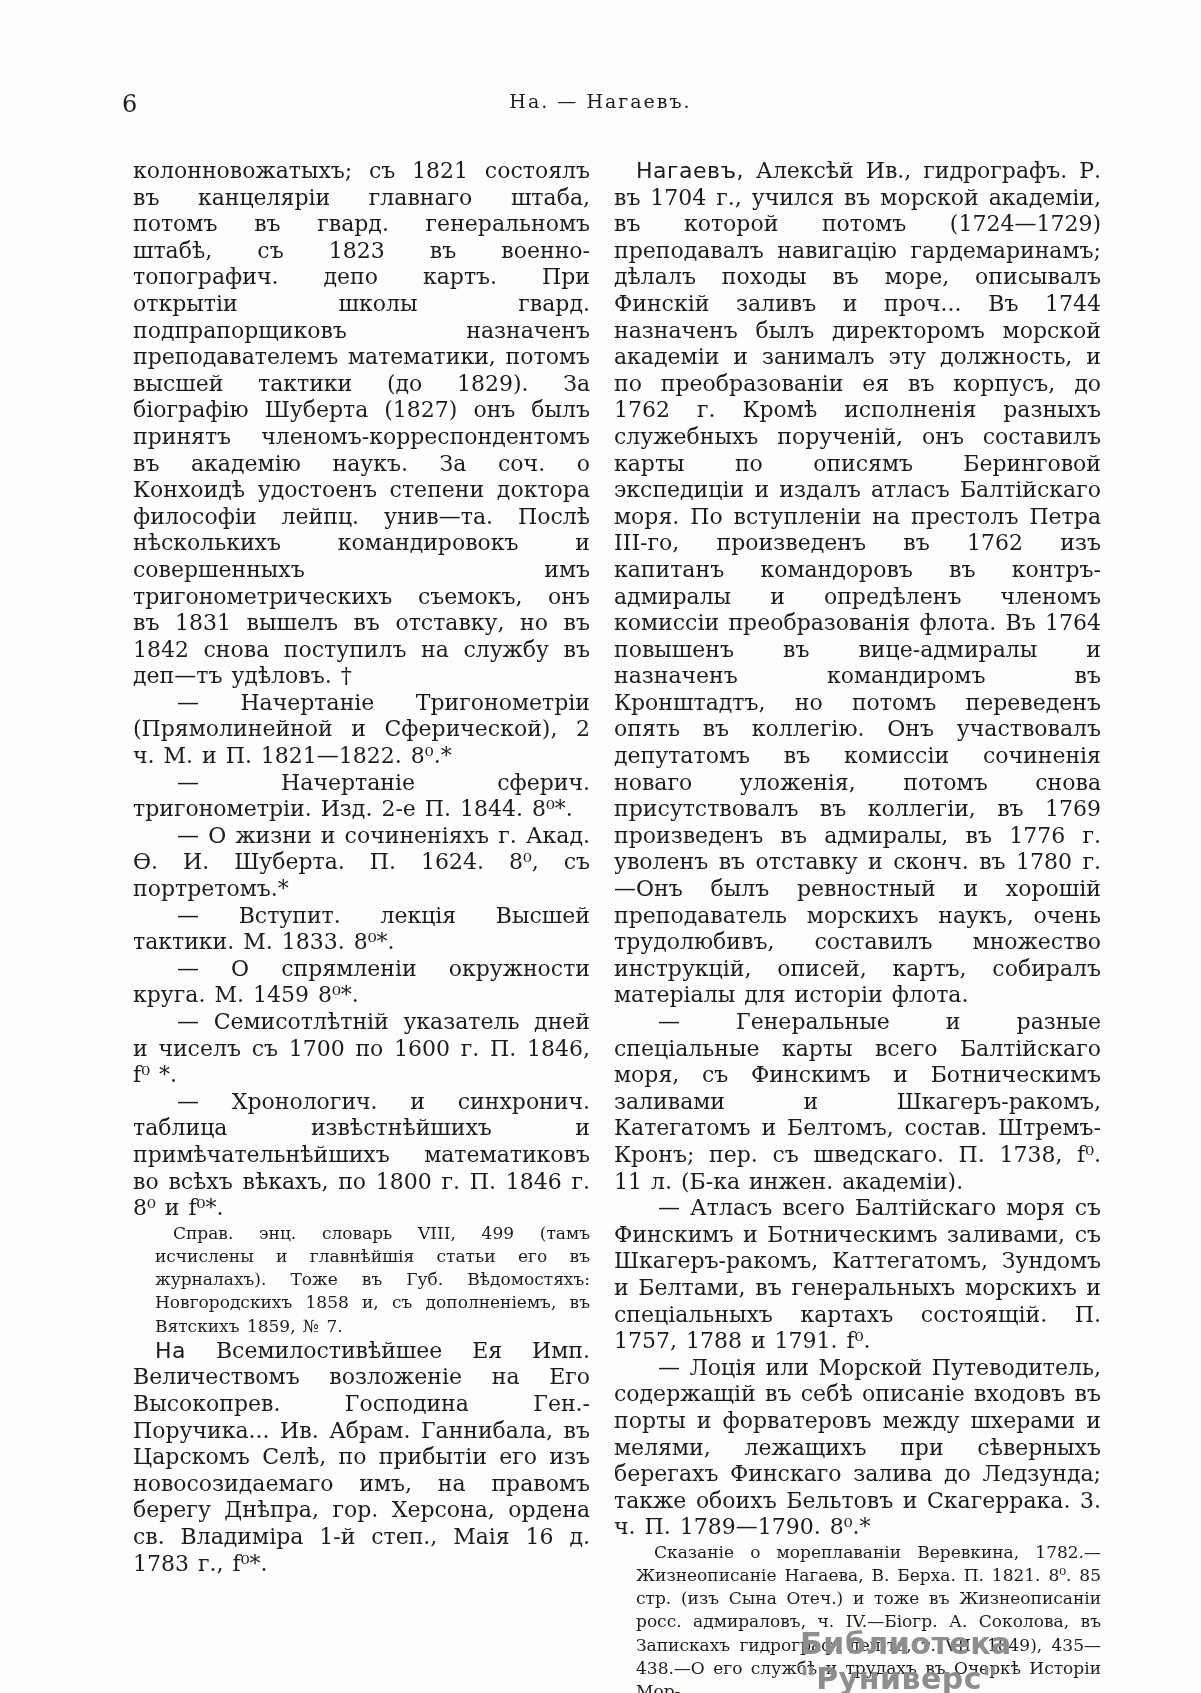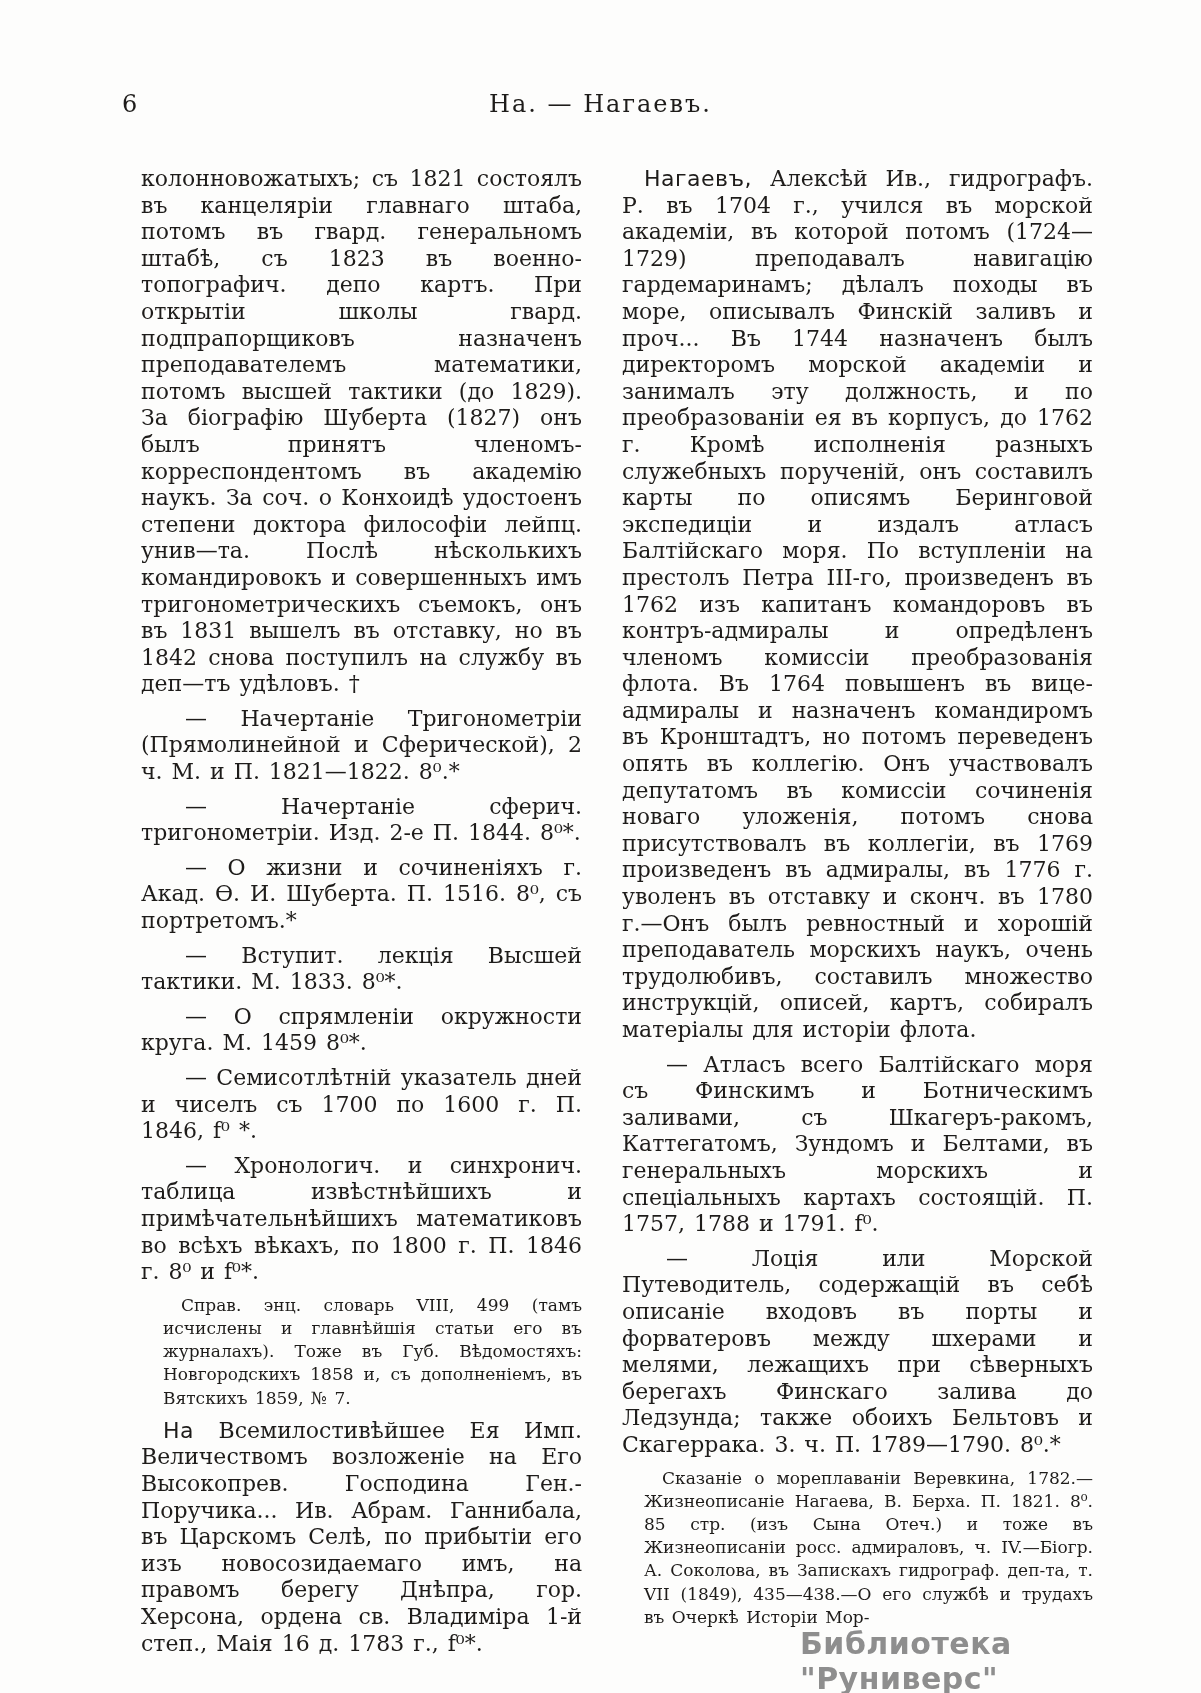--- a/index.html
+++ b/index.html
@@ -17,32 +17,32 @@
     left: 122px;
     top: 90px;
     font-size: 24px;
   }
   .running-head {
     position: absolute;
     left: 0;
     top: 90px;
     width: 100%;
     text-align: center;
-    font-size: 24px;
+    font-size: 19px;
     letter-spacing: 2px;
   }
   .col {
     position: absolute;
     top: 158px;
     text-align: justify;
   }
   .col-left  { left: 133px; width: 457px; }
   .col-right { left: 614px; width: 487px; }
   .col p {
-    margin: 8px;
+    margin: 0;
     font-size: 22px;
     line-height: 26.6px;
     word-spacing: 2px;
   }
   p.indent    { text-indent: 44px; }
   p.indent-sm { text-indent: 22px; }
   p.small {
     font-size: 17px;
     line-height: 23.2px;
     padding-left: 22px;
@@ -70,31 +70,32 @@
 
 <div class="page">
 
   <div class="pageno">6</div>
   <div class="running-head">На. — Нагаевъ.</div>
 
   <div class="col col-left">
     <p>колонновожатыхъ; съ 1821 состоялъ въ канцеляріи главнаго штаба, потомъ въ гвард. генеральномъ штабѣ, съ 1823 въ военно-топографич. депо картъ. При открытіи школы гвард. подпрапорщиковъ назначенъ преподавателемъ математики, потомъ высшей тактики (до 1829). За біографію Шуберта (1827) онъ былъ принятъ членомъ-корреспондентомъ въ академію наукъ. За соч. о Конхоидѣ удостоенъ степени доктора философіи лейпц. унив—та. Послѣ нѣсколькихъ командировокъ и совершенныхъ имъ тригонометрическихъ съемокъ, онъ въ 1831 вышелъ въ отставку, но въ 1842 снова поступилъ на службу въ деп—тъ удѣловъ. †</p>
     <p class="indent">— Начертаніе Тригонометріи (Прямолинейной и Сферической), 2 ч. М. и П. 1821—1822. 8⁰.*</p>
     <p class="indent">— Начертаніе сферич. тригонометріи. Изд. 2-е П. 1844. 8⁰*.</p>
-    <p class="indent">— О жизни и сочиненіяхъ г. Акад. Ѳ. И. Шуберта. П. 1516. 8⁰, съ портретомъ.*</p>
+    <p class="indent">— О жизни и сочиненіяхъ г. Акад. Ѳ. И. Шуберта. П. 1624. 8⁰, съ портретомъ.*</p>
     <p class="indent">— Вступит. лекція Высшей тактики. М. 1833. 8⁰*.</p>
     <p class="indent">— О спрямленіи окружности круга. М. 1459 8⁰*.</p>
     <p class="indent">— Семисотлѣтній указатель дней и чиселъ съ 1700 по 1600 г. П. 1846, f⁰ *.</p>
     <p class="indent">— Хронологич. и синхронич. таблица извѣстнѣйшихъ и примѣчательнѣйшихъ математиковъ во всѣхъ вѣкахъ, по 1800 г. П. 1846 г. 8⁰ и f⁰*.</p>
     <p class="small">Справ. энц. словарь VIII, 499 (тамъ исчислены и главнѣйшія статьи его въ журналахъ). Тоже въ Губ. Вѣдомостяхъ: Новгородскихъ 1858 и, съ дополненіемъ, въ Вятскихъ 1859, № 7.</p>
     <p class="indent-sm"><span class="lead">На</span><span> Всемилостивѣйшее Ея Имп. Величествомъ возложеніе на Его Высокопрев. Господина Ген.-Поручика... Ив. Абрам. Ганнибала, въ Царскомъ Селѣ, по прибытіи его изъ новосозидаемаго имъ, на правомъ берегу Днѣпра, гор. Херсона, ордена св. Владиміра 1-й степ., Маія 16 д. 1783 г., f⁰*.</span></p>
   </div>
 
   <div class="col col-right">
     <p class="indent-sm"><span class="lead">Нагаевъ,</span><span> Алексѣй Ив., гидрографъ. Р. въ 1704 г., учился въ морской академіи, въ которой потомъ (1724—1729) преподавалъ навигацію гардемаринамъ; дѣлалъ походы въ море, описывалъ Финскій заливъ и проч... Въ 1744 назначенъ былъ директоромъ морской академіи и занималъ эту должность, и по преобразованіи ея въ корпусъ, до 1762 г. Кромѣ исполненія разныхъ служебныхъ порученій, онъ составилъ карты по описямъ Беринговой экспедиціи и издалъ атласъ Балтійскаго моря. По вступленіи на престолъ Петра III-го, произведенъ въ 1762 изъ капитанъ командоровъ въ контръ-адмиралы и опредѣленъ членомъ комиссіи преобразованія флота. Въ 1764 повышенъ въ вице-адмиралы и назначенъ командиромъ въ Кронштадтъ, но потомъ переведенъ опять въ коллегію. Онъ участвовалъ депутатомъ въ комиссіи сочиненія новаго уложенія, потомъ снова присутствовалъ въ коллегіи, въ 1769 произведенъ въ адмиралы, въ 1776 г. уволенъ въ отставку и сконч. въ 1780 г.—Онъ былъ ревностный и хорошій преподаватель морскихъ наукъ, очень трудолюбивъ, составилъ множество инструкцій, описей, картъ, собиралъ матеріалы для исторіи флота.</span></p>
+    <p class="indent">— Генеральные и разные спеціальные карты всего Балтійскаго моря, съ Финскимъ и Ботническимъ заливами и Шкагеръ-ракомъ, Категатомъ и Белтомъ, состав. Штремъ-Кронъ; пер. съ шведскаго. П. 1738, f⁰. 11 л. (Б-ка инжен. академіи).</p>
     <p class="indent">— Атласъ всего Балтійскаго моря съ Финскимъ и Ботническимъ заливами, съ Шкагеръ-ракомъ, Каттегатомъ, Зундомъ и Белтами, въ генеральныхъ морскихъ и спеціальныхъ картахъ состоящій. П. 1757, 1788 и 1791. f⁰.</p>
     <p class="indent">— Лоція или Морской Путеводитель, содержащій въ себѣ описаніе входовъ въ порты и форватеровъ между шхерами и мелями, лежащихъ при сѣверныхъ берегахъ Финскаго залива до Ледзунда; также обоихъ Бельтовъ и Скагеррака. 3. ч. П. 1789—1790. 8⁰.*</p>
     <p class="small">Сказаніе о мореплаваніи Веревкина, 1782.—Жизнеописаніе Нагаева, В. Берха. П. 1821. 8⁰. 85 стр. (изъ Сына Отеч.) и тоже въ Жизнеописаніи росс. адмираловъ, ч. IV.—Біогр. А. Соколова, въ Запискахъ гидрограф. деп-та, т. VII (1849), 435—438.—О его службѣ и трудахъ въ Очеркѣ Исторіи Мор-</p>
   </div>
 
   <div class="watermark">Библиотека "Руниверс"</div>
 
 </div>
 
 </body></html>

